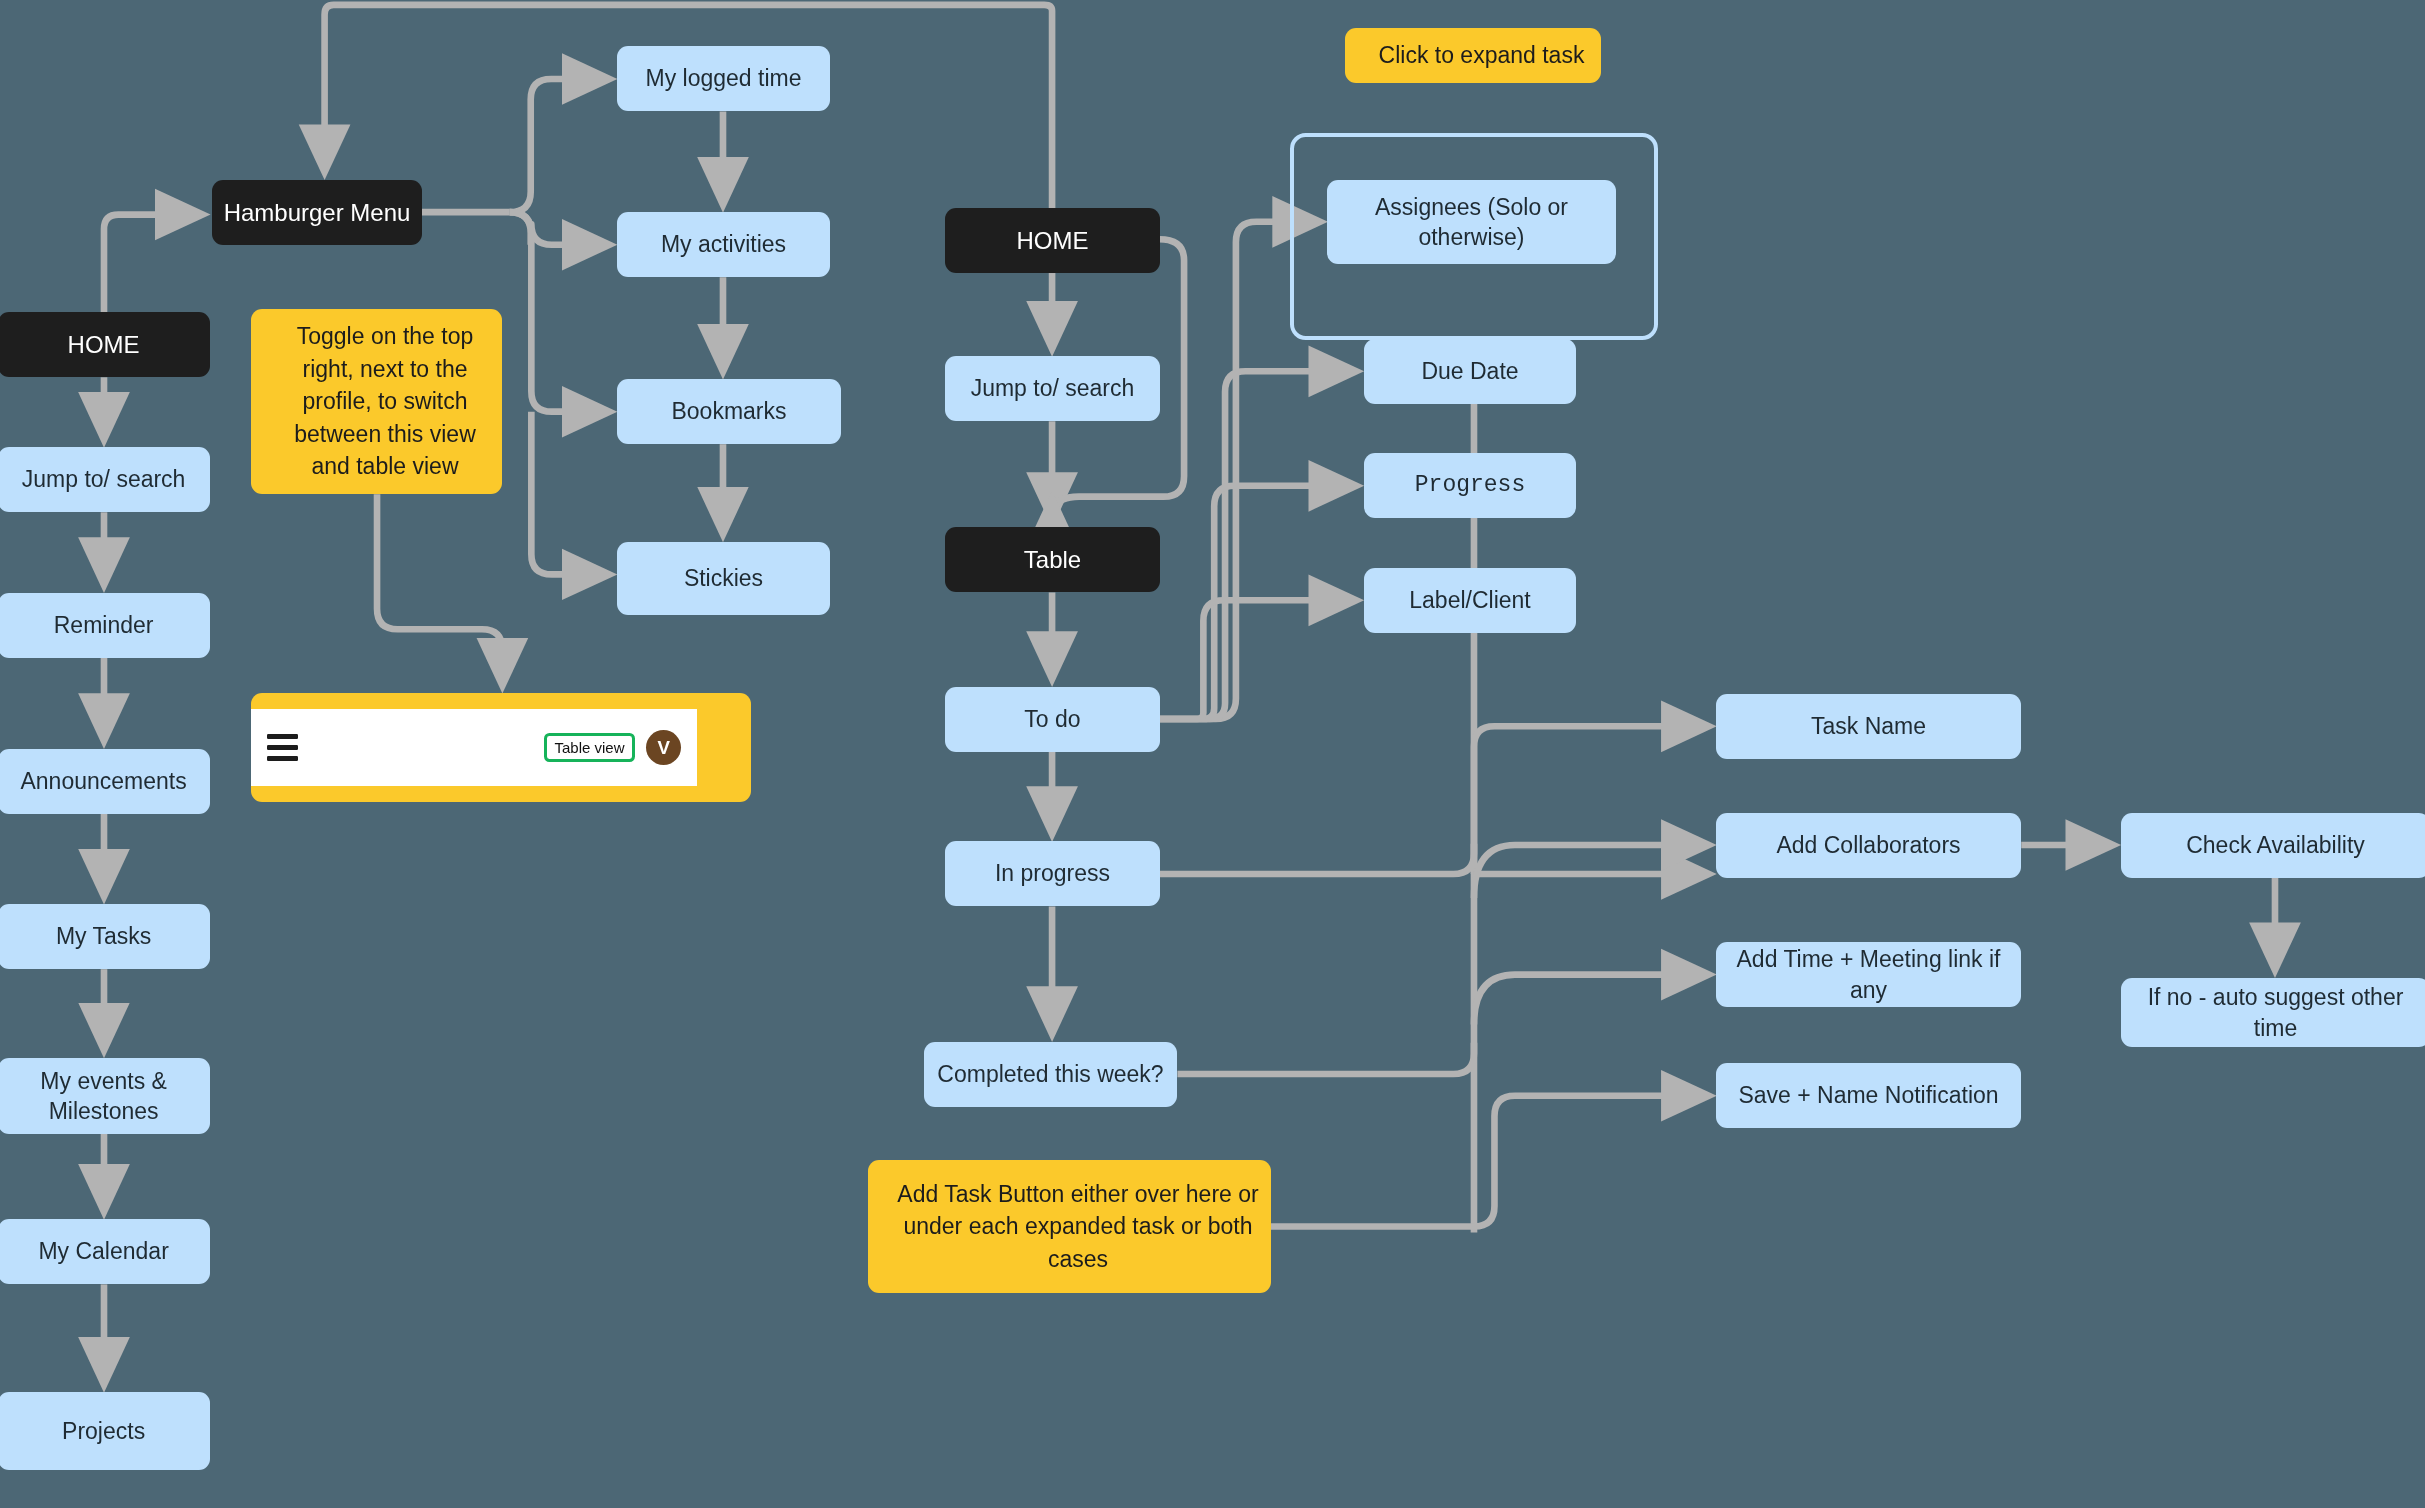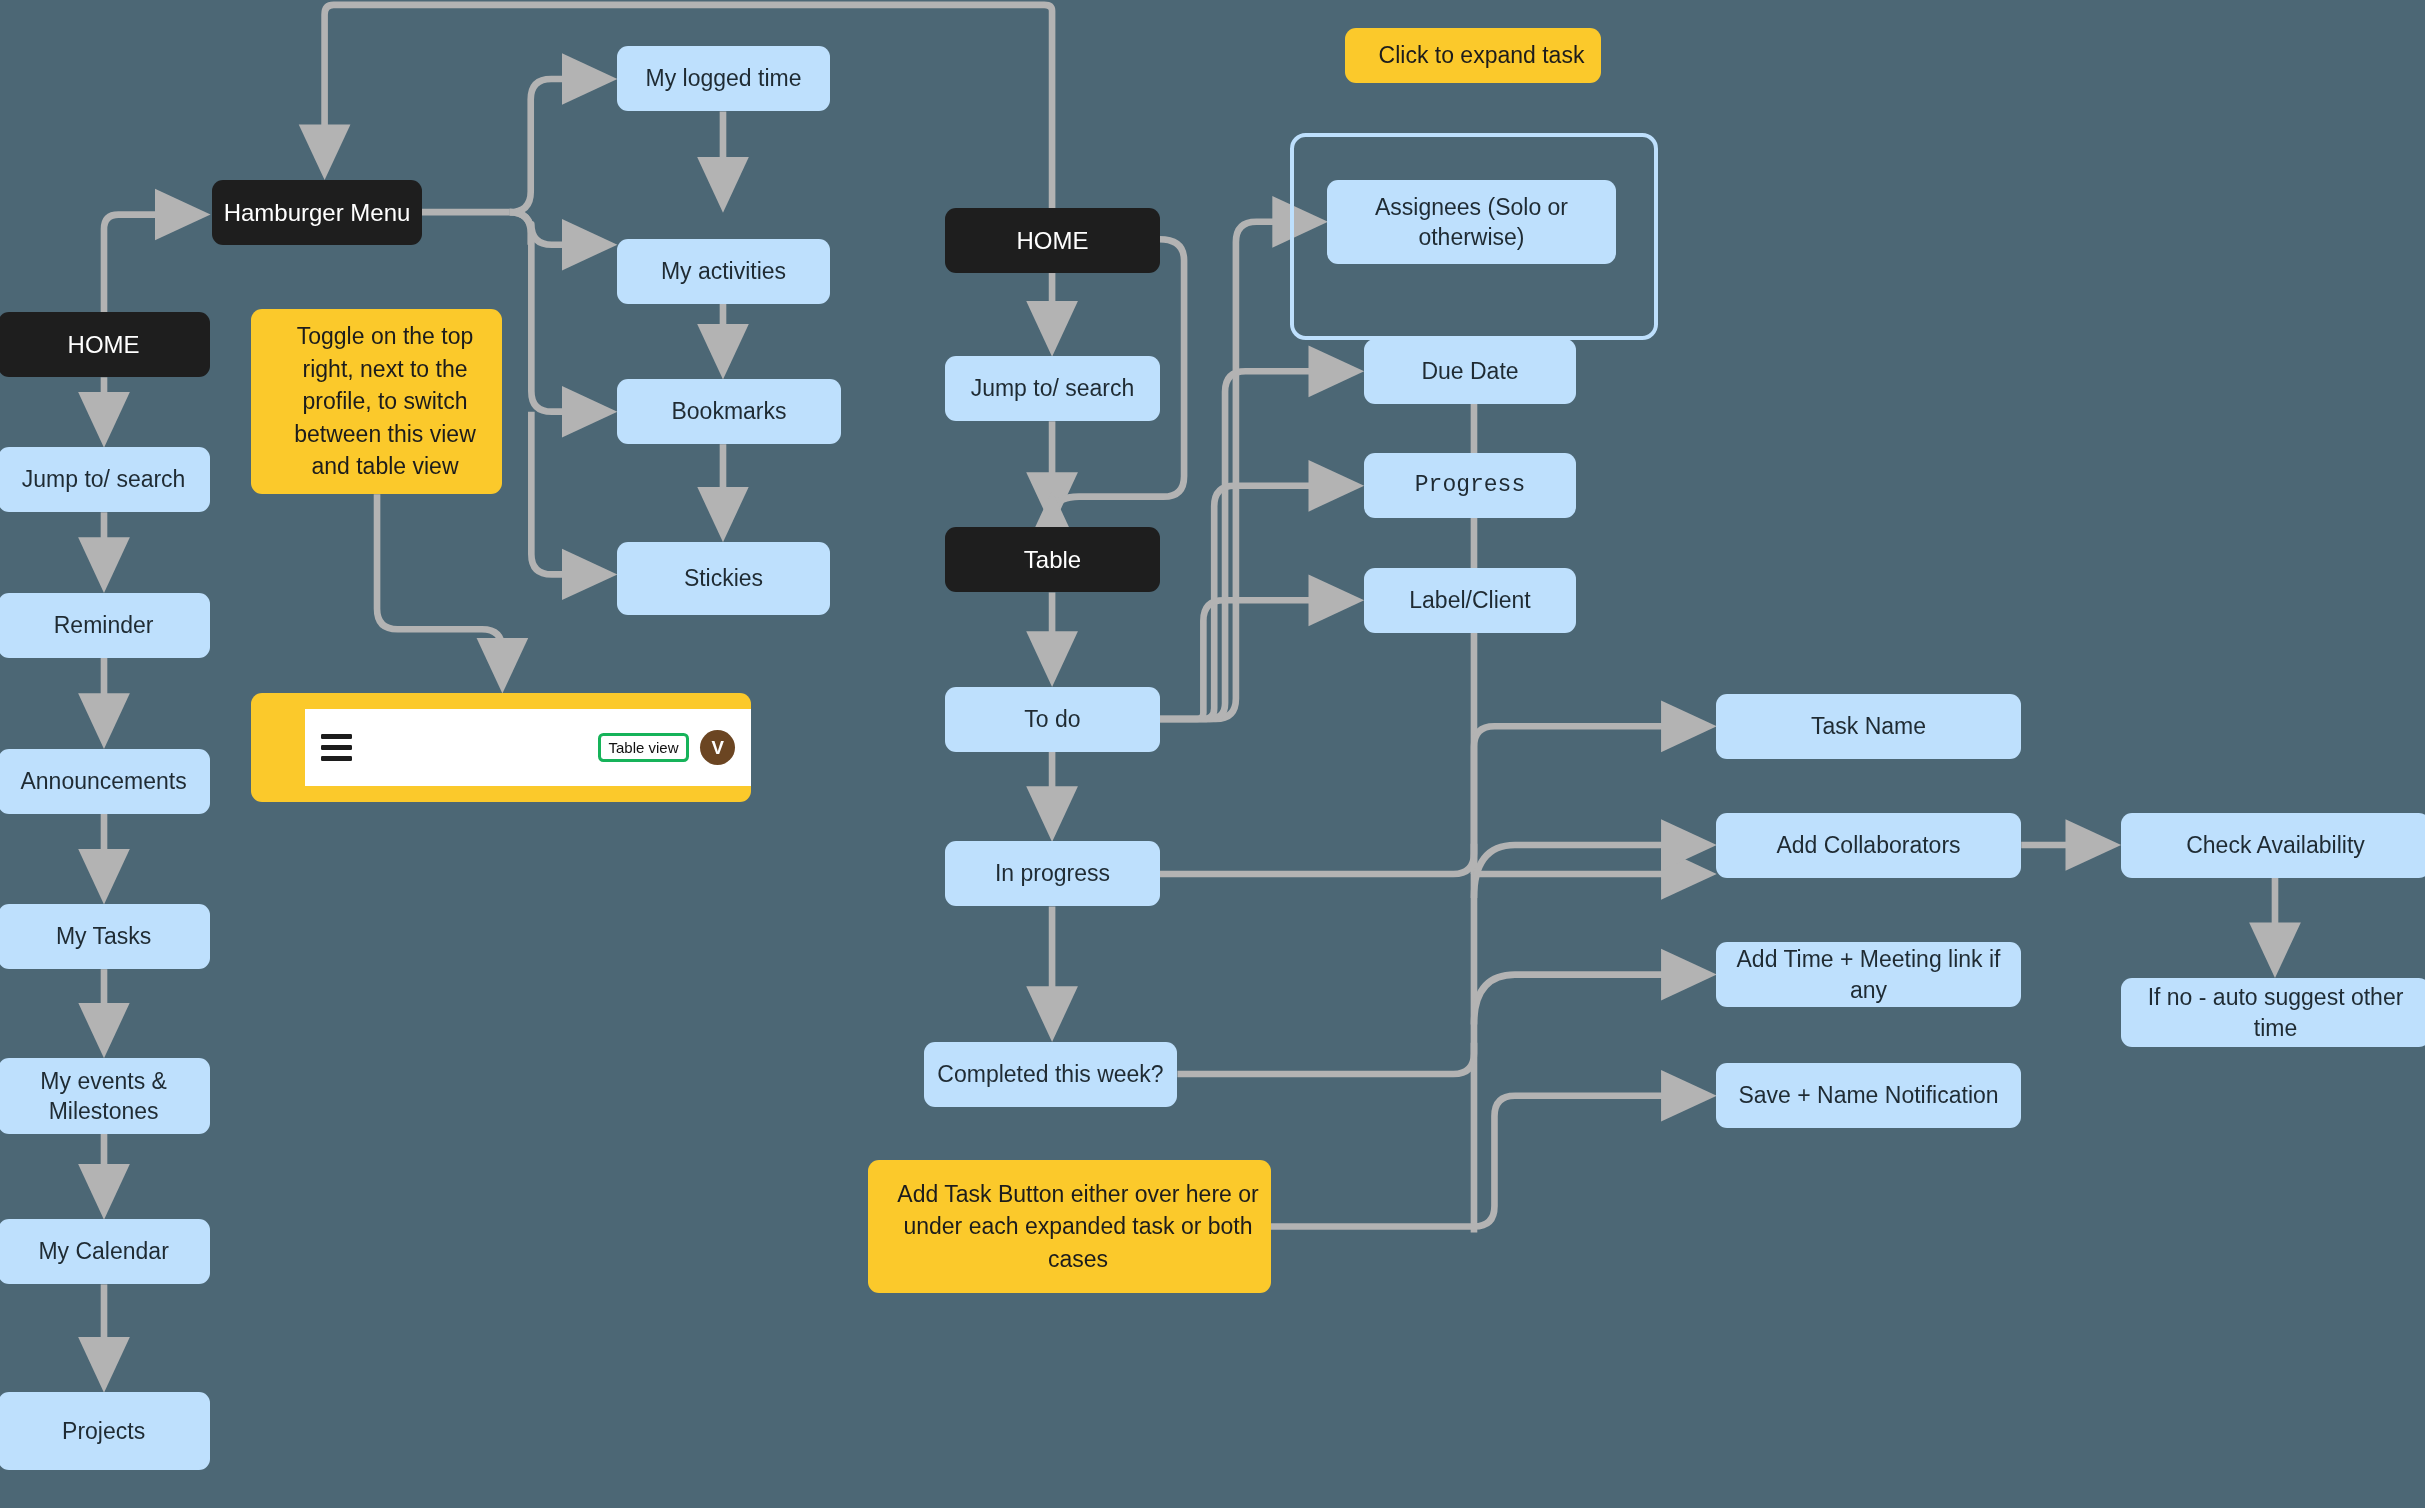--- a/index.html
+++ b/index.html
@@ -64,21 +64,21 @@
   }
   
   .mock-wrap {
     position: absolute;
     box-sizing: border-box;
     background: #fbc92b;
     border-radius: 11px;
     z-index: 4;
     display: flex;
     align-items: center;
-    justify-content: flex-end;
+    justify-content: flex-start;
   }
   .mock-bar {
     box-sizing: border-box;
     background: #ffffff;
     width: 446px;
     height: 77px;
     display: flex;
     align-items: center;
     padding: 0 15.7px;
   }
@@ -215,21 +215,21 @@
     <span>Projects</span>
   </div>
 
   <div class="node dark" style="left:212px; top:180px; width:210px; height:65px;">
     <span>Hamburger Menu</span>
   </div>
 
   <div class="node blue" style="left:617px; top:46px; width:213px; height:65px;">
     <span>My logged time</span>
   </div>
-  <div class="node blue" style="left:617px; top:212px; width:213px; height:65px;margin-top:27px;">
+  <div class="node blue" style="left:617px; top:212px; width:213px; height:65px;">
     <span>My activities</span>
   </div>
   <div class="node blue" style="left:617px; top:379px; width:224px; height:65px;">
     <span>Bookmarks</span>
   </div>
   <div class="node blue" style="left:617px; top:542px; width:213px; height:73px;">
     <span>Stickies</span>
   </div>
 
   <div class="node yellow" style="left:251px; top:309px; width:251px; height:185px;">

